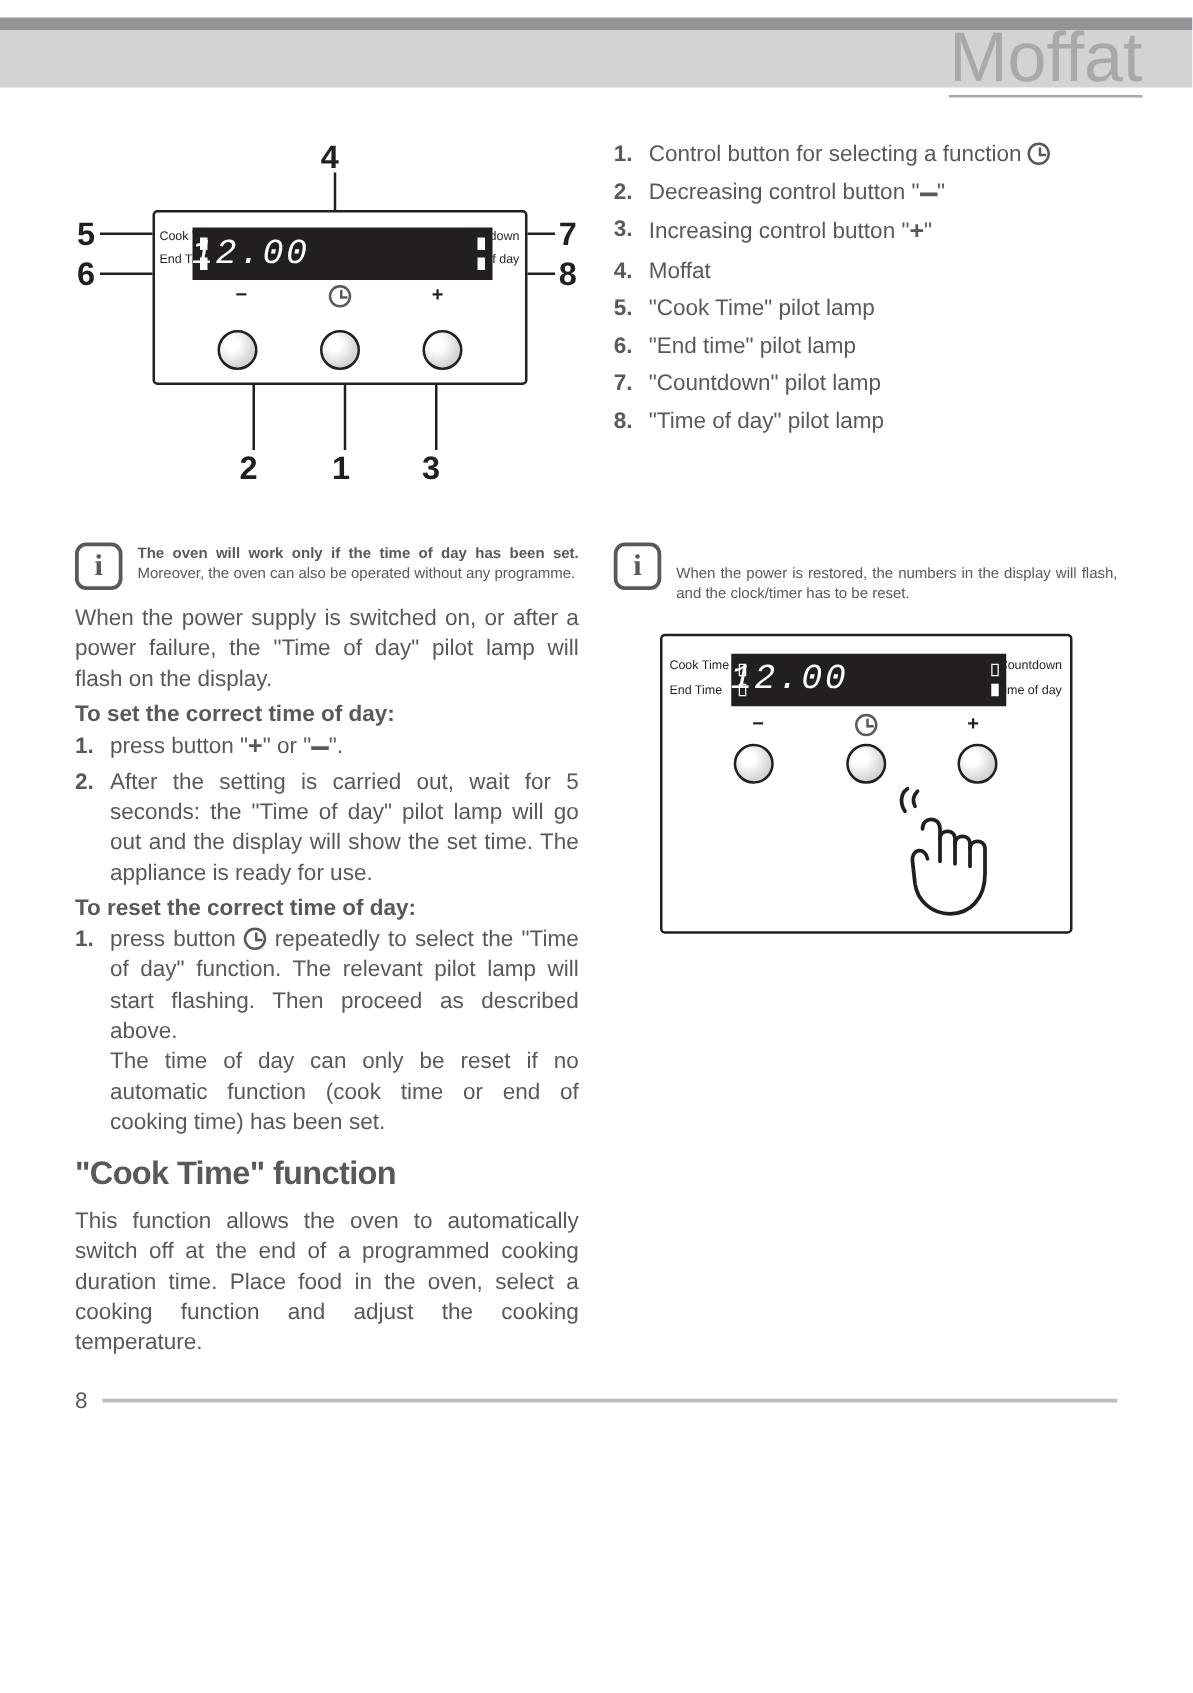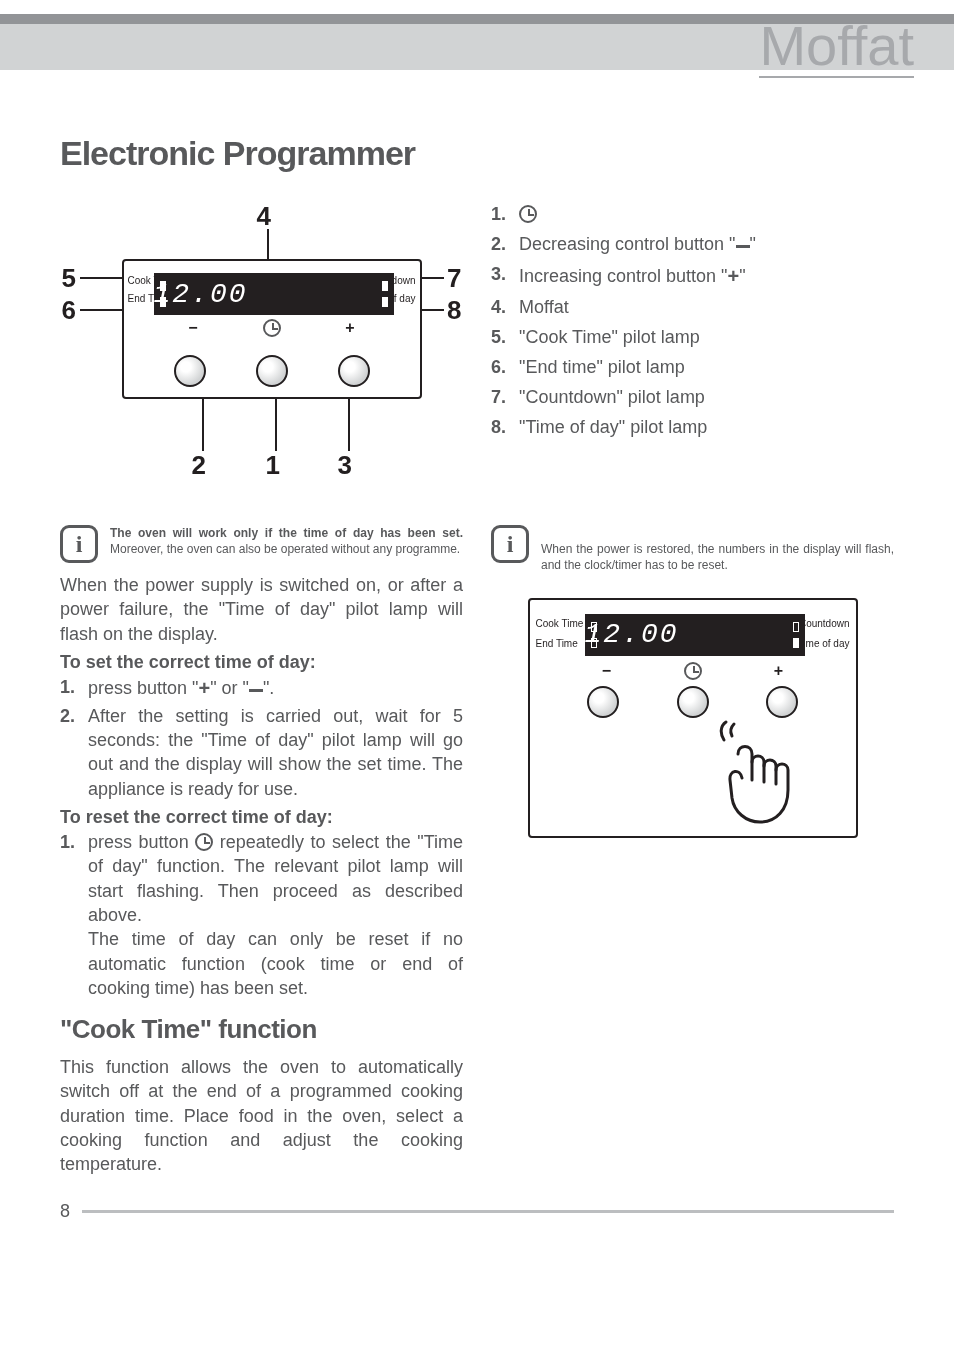--- a/index.html
+++ b/index.html
@@ -222,21 +222,20 @@
 <body>
 
 <div class="top-bar"></div>
 <div class="header-band">
   <div class="brand">
     <span class="brand-text">Moffat</span>
   </div>
 </div>
 
 <div class="page">
-  <h1 class="title">Electronic Programmer</h1>
 
   <div class="two-col">
 
     <div class="left-col">
       <div class="diagram-wrap">
 
         <div class="callout" style="left:195px; top:0;">4</div>
         <div class="leader" style="left:205px; top:28px; width:2px; height:40px;"></div>
 
         <div class="callout" style="left:0; top:62px;">5</div>
@@ -279,21 +278,21 @@
             <div class="round-btn"></div>
           </div>
         </div>
       </div>
     </div>
 
     <div class="right-col">
       <ol class="legend">
         <li>
             <span class="num">1.</span>
-            <span><span class="clock-icon"></span></span>
+            <span><span>Control button for selecting a function </span><span class="clock-icon"></span></span>
           </li>
         <li>
             <span class="num">2.</span>
             <span><span>Decreasing control button "</span><span class="minus-sym"></span><span>"</span></span>
           </li>
         <li>
             <span class="num">3.</span>
             <span><span>Increasing control button  "</span><span class="plus-sym">+</span><span>"</span></span>
           </li>
         <li>

